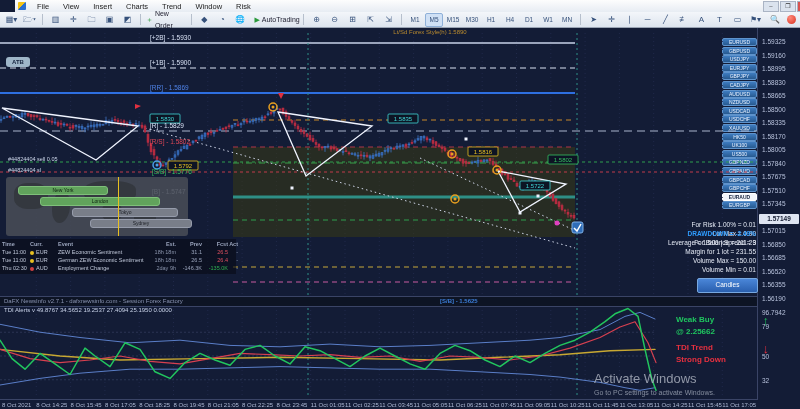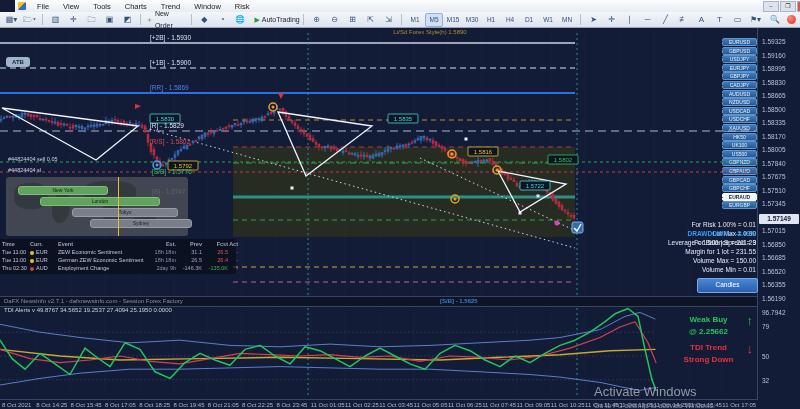--- a/index.html
+++ b/index.html
@@ -58,42 +58,42 @@
   .infopanel{position:absolute;left:560px;top:220px;width:196px;text-align:right;z-index:8;font-size:6.5px;color:#e6ebf6;}
   .infopanel div{height:9px;line-height:9px;}
   .dd{color:#2f9dff;font-weight:bold;}
   .candles-btn{position:absolute;left:697px;top:278px;width:59px;height:13px;background:linear-gradient(#4a86d8,#2a5fae);
     border:1px solid #78a8e0;border-radius:2px;color:#fff;font-size:6.5px;text-align:center;line-height:12px;z-index:9;}
   .sepbar{position:absolute;left:0;top:296px;width:757px;height:9px;background:#0d1424;border-top:1px solid #3a4466;
     border-bottom:1px solid #3a4466;z-index:9;font-size:6px;color:#8892b0;}
   .sepbar .lbl{position:absolute;left:4px;top:1px;}
   .sepbar .sb{position:absolute;left:440px;top:1px;color:#3b7dd8;font-weight:bold;}
   .tdilabel{position:absolute;left:4px;top:307px;font-size:6px;color:#c8d2e8;z-index:9;}
-  .trendpanel{position:absolute;left:660px;top:315px;width:97px;text-align:center;z-index:9;font-weight:bold;font-size:8px;}
+  .trendpanel{position:absolute;left:676px;top:315px;width:97px;text-align:left;z-index:9;font-weight:bold;font-size:8px;}
   .trendpanel .g{color:#1fc55f;}
   .trendpanel .r{color:#e8303f;}
   .trendpanel .arrow{position:absolute;right:4px;font-size:13px;}
   .timeaxis{position:absolute;left:0;top:399px;width:757px;height:10px;border-top:1px solid #3a4466;z-index:9;}
   .tlabel{position:absolute;top:2px;font-size:6px;color:#aeb9d4;white-space:nowrap;}
-  .watermark{position:absolute;left:594px;top:371px;z-index:20;color:#a7adbb;opacity:.85;margin-top:13px;}
+  .watermark{position:absolute;left:594px;top:371px;z-index:20;color:#a7adbb;opacity:.85;}
   .watermark .big{font-size:13px;}
   .watermark .small{font-size:7px;margin-top:3px;color:#98a0b0;}
   .tradelbl{position:absolute;font-size:5.5px;color:#cdd6ea;z-index:8;}
 </style>
 </head>
 <body>
 
 <div class="screen">
 
   <div class="menubar">
     <div class="mt-logo"></div>
     <div id="menu-items" style="display: flex;">
         <span class="menu-item">File</span>
         <span class="menu-item">View</span>
-        <span class="menu-item">Tools</span>
+        <span class="menu-item">Insert</span>
         <span class="menu-item">Charts</span>
         <span class="menu-item">Trend</span>
         <span class="menu-item">Window</span>
         <span class="menu-item">Risk</span>
       </div>
     <div class="win-ctrls">
       <div class="win-btn">–</div>
       <div class="win-btn">❐</div>
       <div class="win-btn close">✕</div>
     </div>

